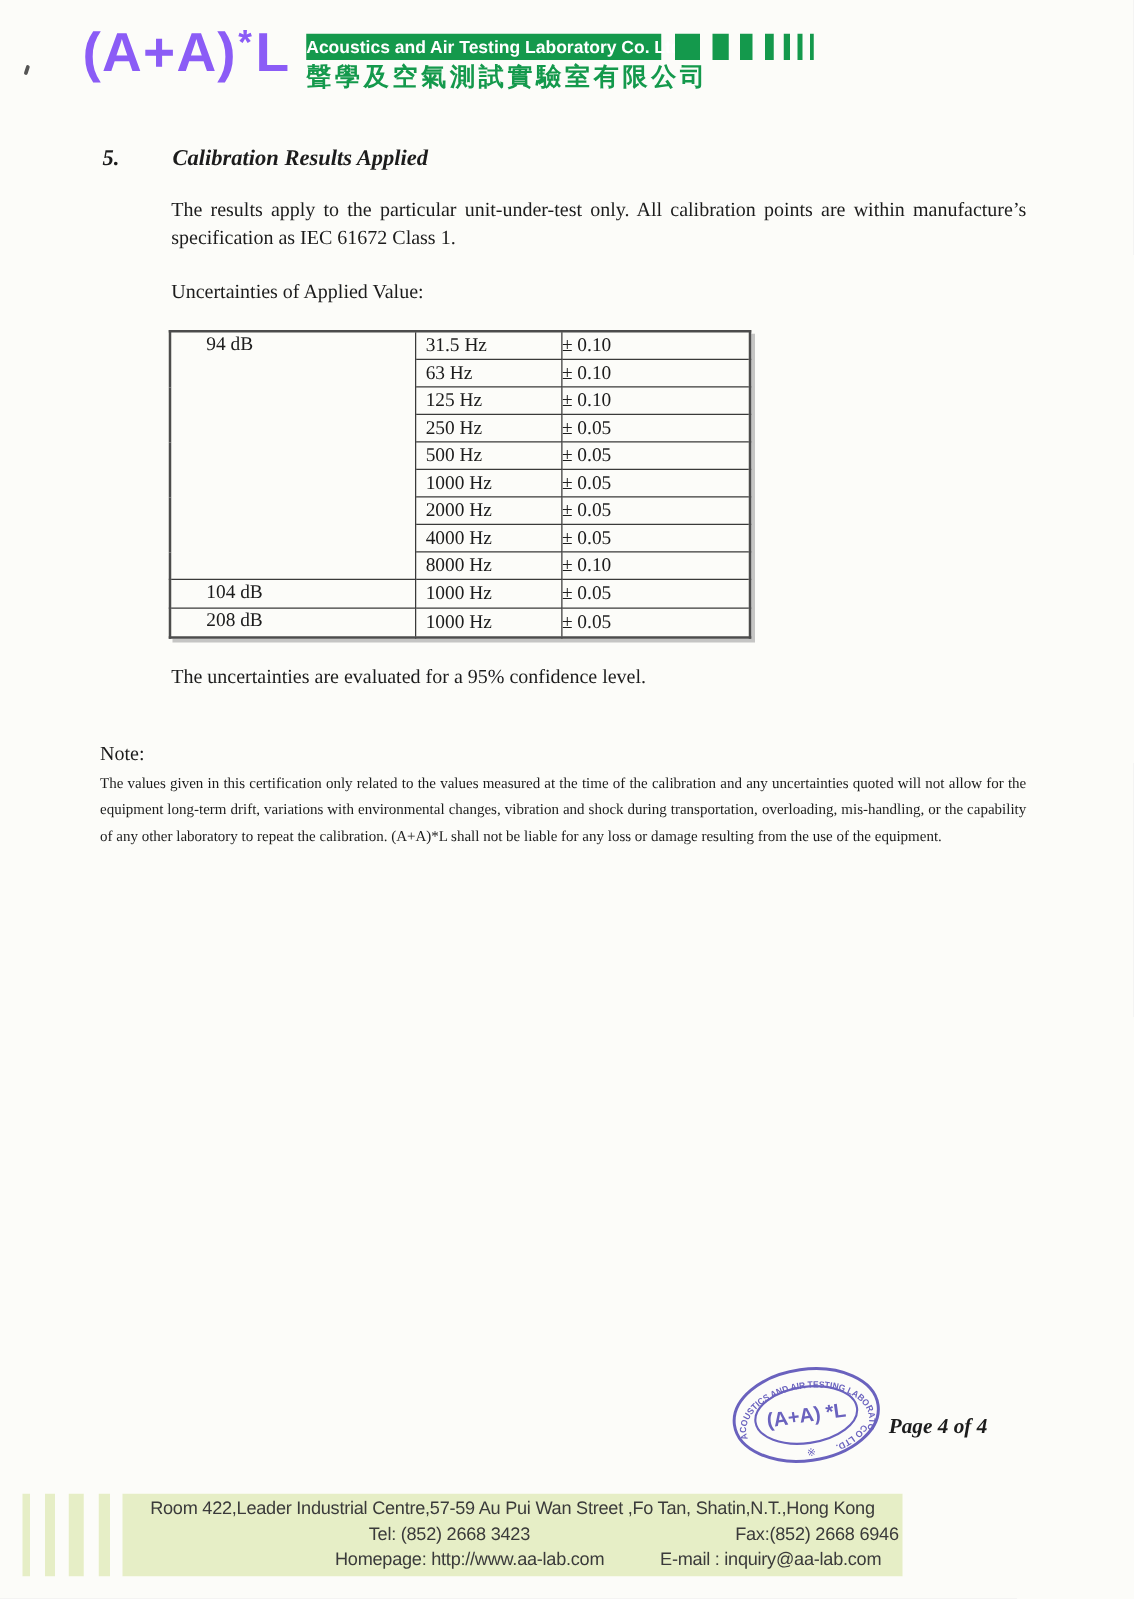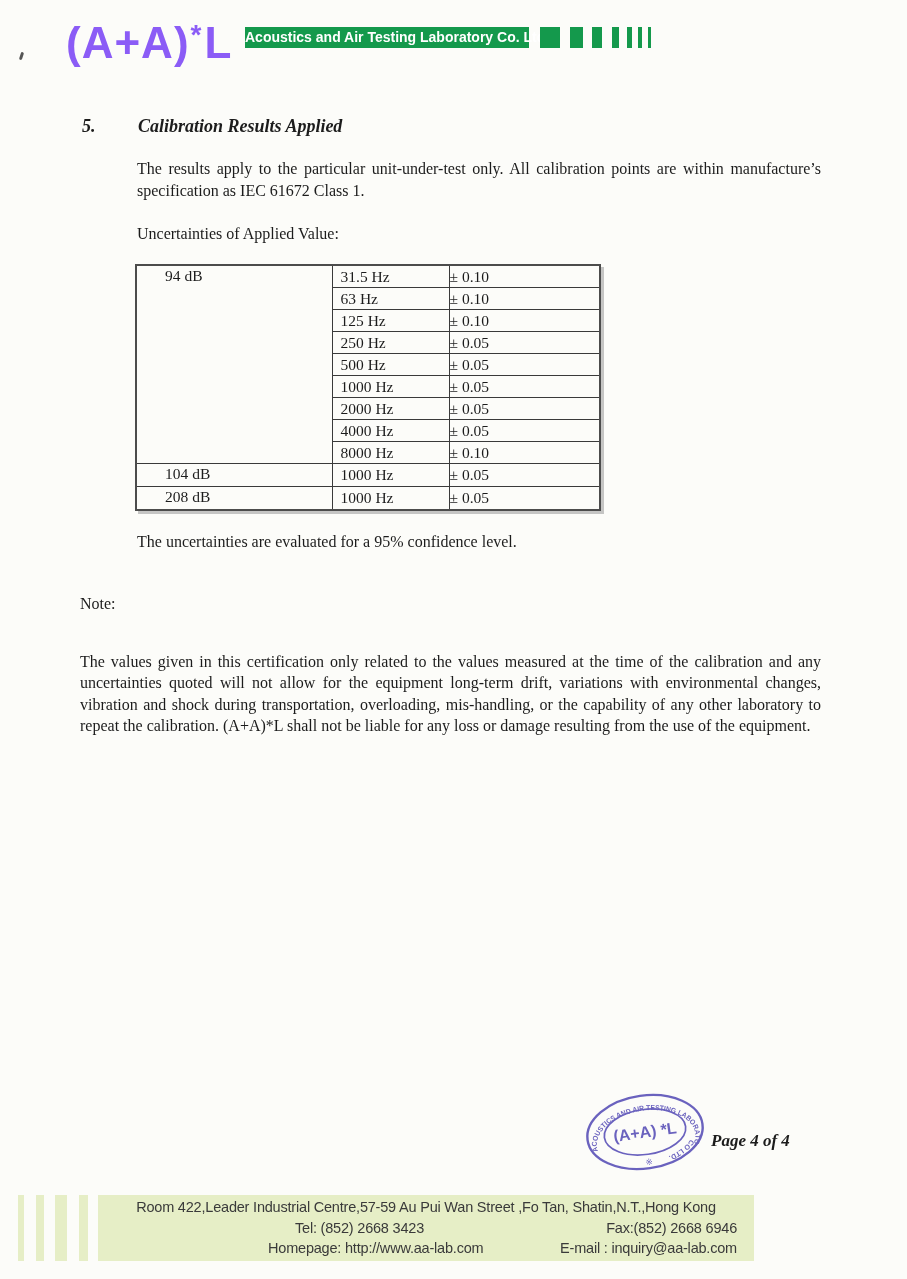--- a/index.html
+++ b/index.html
@@ -52,58 +52,58 @@
     border:1px solid #3a3a3a;height:21px;padding:0 0 0 8px;
     vertical-align:middle;white-space:nowrap;
   }
   .unc-table td.level{vertical-align:top;padding-top:1px;padding-left:28px;}
   .unc-table td.unc{padding-left:0;}
   .col-level{width:196px;} .col-freq{width:117px;} .col-unc{width:151px;}
   
   .confidence{position:absolute;left:137px;top:533px;font-size:16px;}
   .note-label{position:absolute;left:80px;top:595px;font-size:16px;}
   .note-body{
-    position:absolute;left:80px;top:651px;width:741px;
-    font-size:16px;line-height:21.4px;text-align:justify;
+    position:absolute;left:80px;top:616px;width:741px;
+    font-size:12px;line-height:21.4px;text-align:justify;
   }
   .cert-no{position:absolute;left:82px;top:1134px;font-size:17px;font-style:italic;}
   .page-label{position:absolute;left:711px;top:1131px;font-size:17px;font-style:italic;font-weight:600;}
   
   .stamp{position:absolute;left:581px;top:1084px;width:128px;height:96px;opacity:.9;}
   
   .footer-stripe{position:absolute;top:1195px;height:66px;background:#e6eec6;}
   .footer-band{
     position:absolute;left:98px;top:1195px;width:624px;height:66px;background:#e6eec6;
     font-family:"Liberation Sans", sans-serif;font-size:14.5px;color:#3a3a3a;
     letter-spacing:-0.2px;
-    padding-left:32px;
   }
   .footer-band .addr{position:absolute;left:0;right:0;top:4px;text-align:center;white-space:nowrap;}
   .footer-band .tel{position:absolute;left:197px;top:25px;white-space:nowrap;}
-  .footer-band .fax{position:absolute;right:17px;top:25px;white-space:nowrap;margin-left:18px;}
+  .footer-band .fax{position:absolute;right:3px;top:25px;white-space:nowrap;margin-left:18px;}
   .footer-band .home{position:absolute;left:170px;top:45px;white-space:nowrap;}
   .footer-band .email{position:absolute;right:17px;top:45px;white-space:nowrap;}
 </style>
 </head>
 <body>
 
 <div class="page">
 
   <div class="scan-mark"></div>
   <div class="logo"><span>(A+A)</span><span class="star">*</span><span>L</span></div>
   <div class="company-box">Acoustics and Air Testing Laboratory Co. Ltd.</div>
   <div class="bars">
     <span style="width:20px;margin-right:10px"></span>
     <span style="width:13px;margin-right:9px"></span>
     <span style="width:10px;margin-right:10px"></span>
     <span style="width:7px;margin-right:8px"></span>
     <span style="width:5px;margin-right:6px"></span>
     <span style="width:4px;margin-right:6px"></span>
     <span style="width:3px"></span>
   </div>
+  <div class="company-zh">聲學及空氣測試實驗室有限公司</div>
 
   <div class="sec-num">5.</div>
   <div class="sec-title">Calibration Results Applied</div>
 
   <div class="para1">The results apply to the particular unit-under-test only. All calibration points are within manufacture’s specification as IEC 61672 Class 1.</div>
   <div class="tbl-caption">Uncertainties of Applied Value:</div>
 
   <table class="unc-table">
     <colgroup>
         <col class="col-level">

